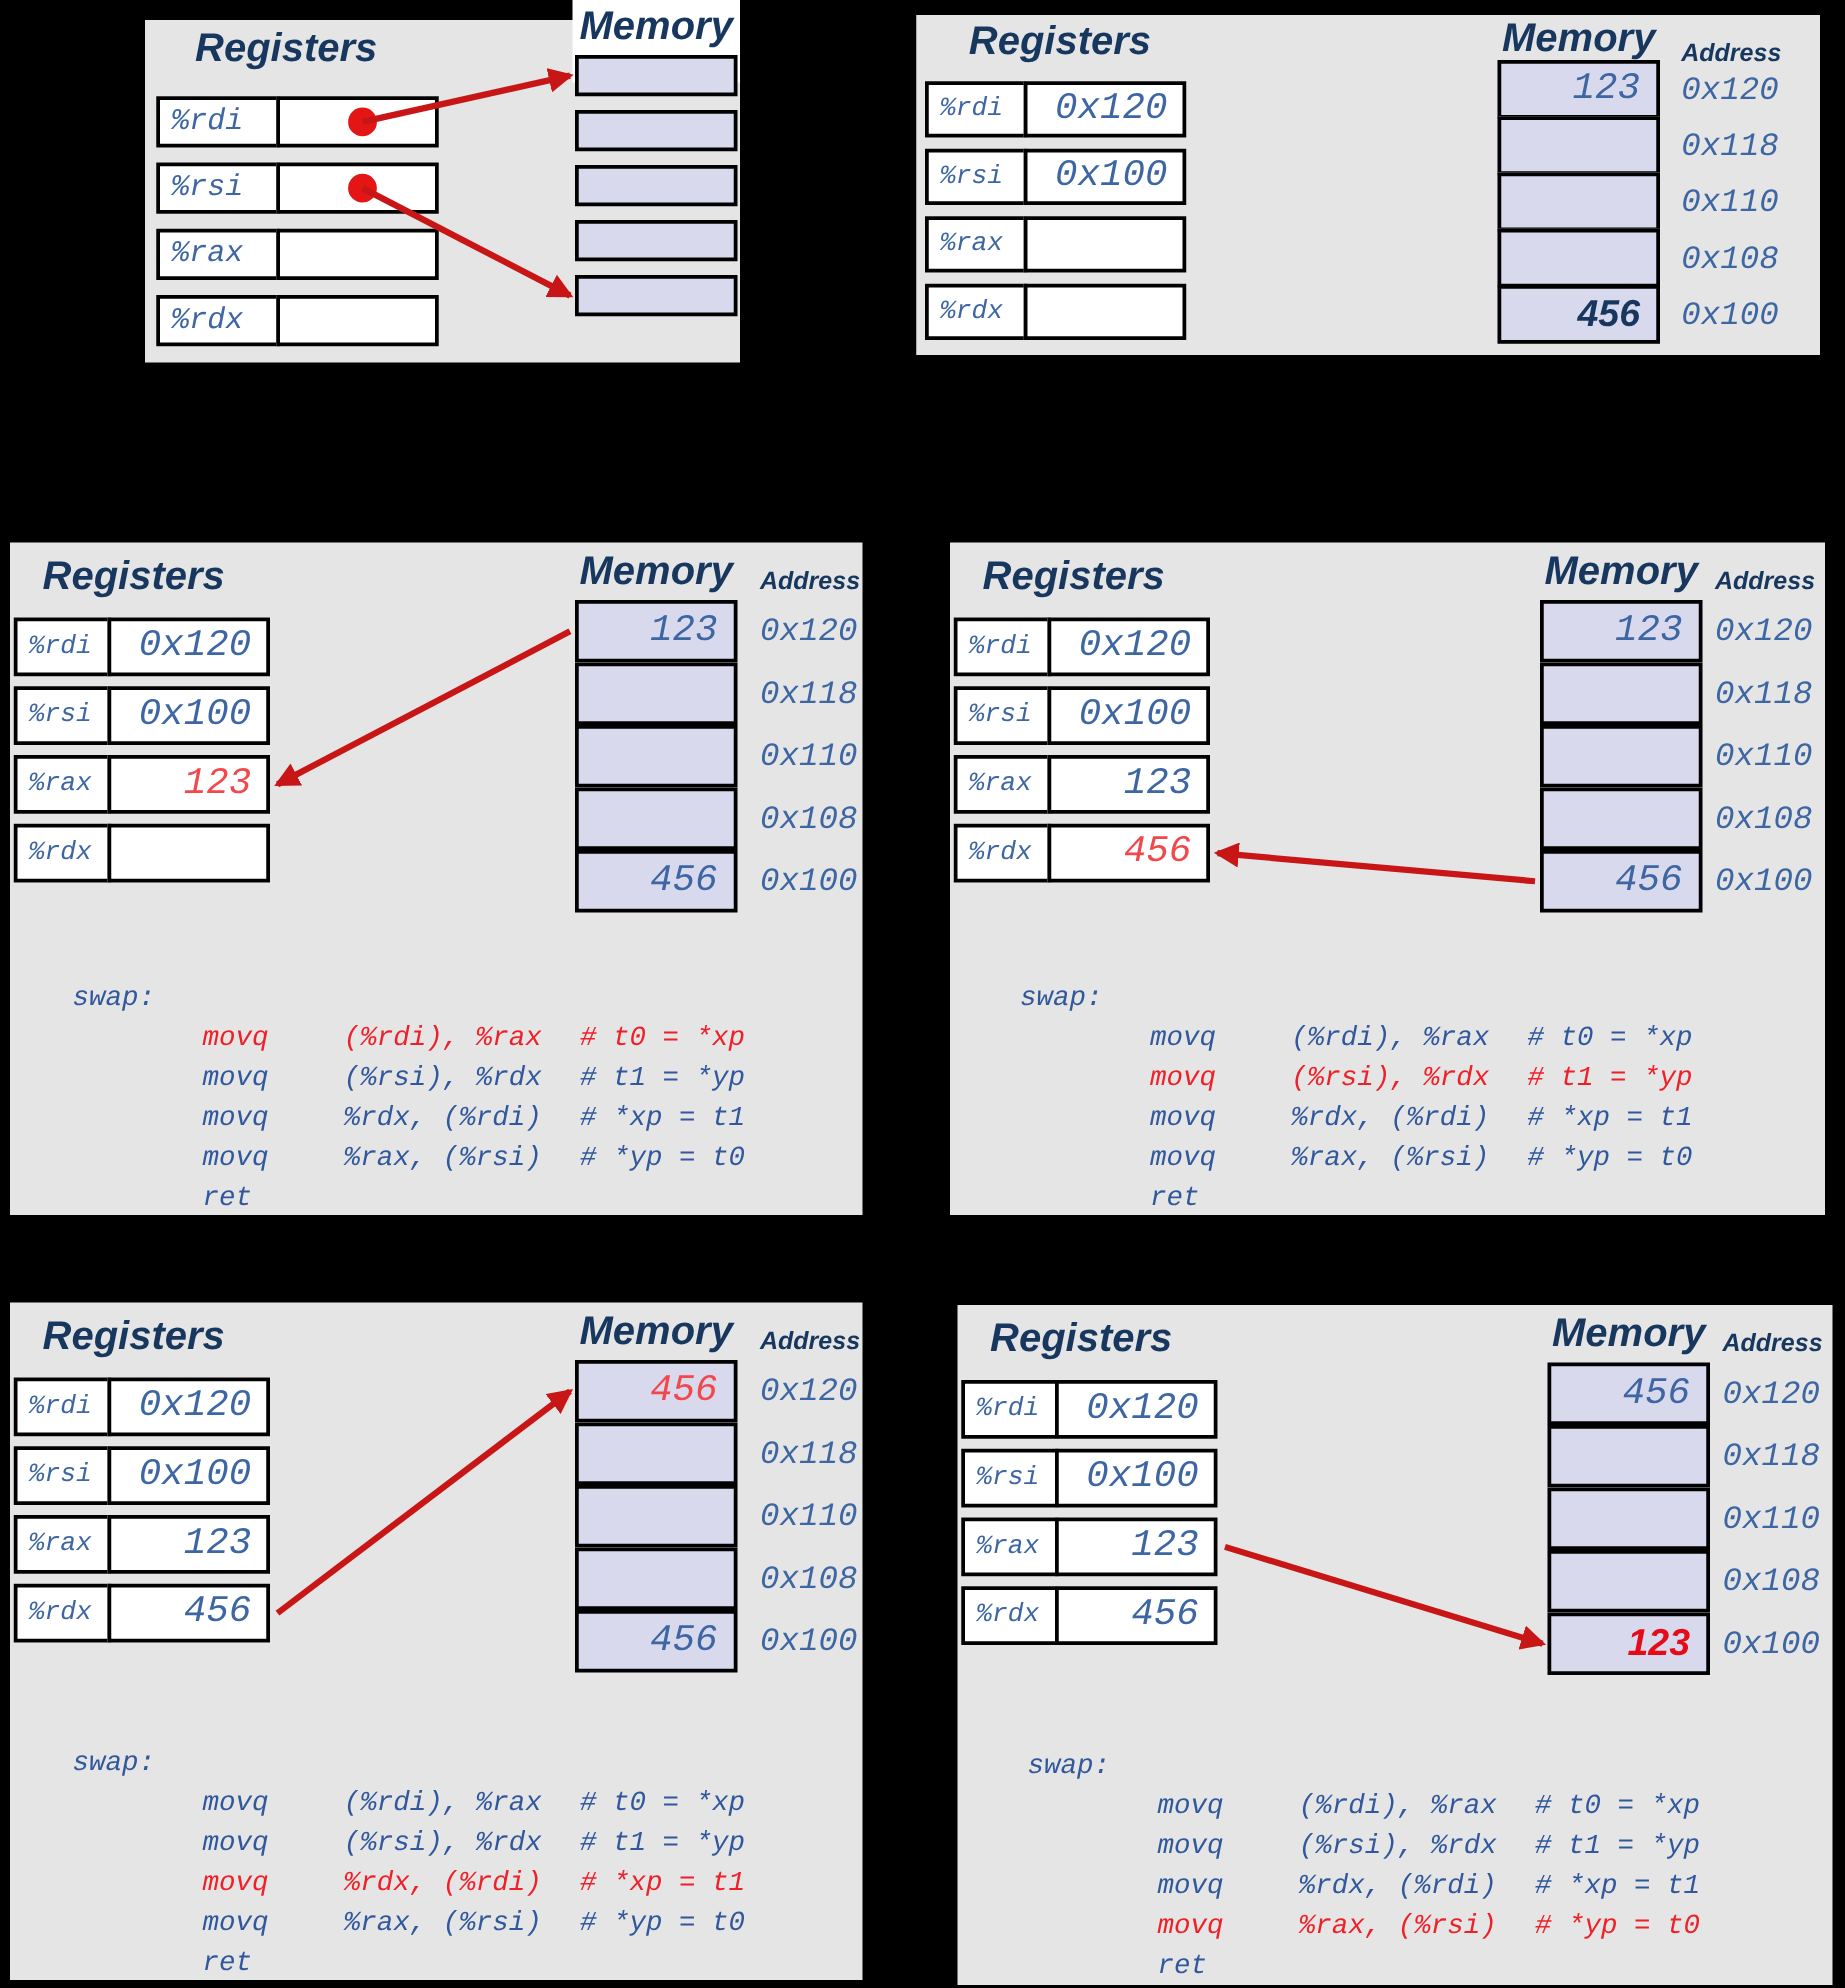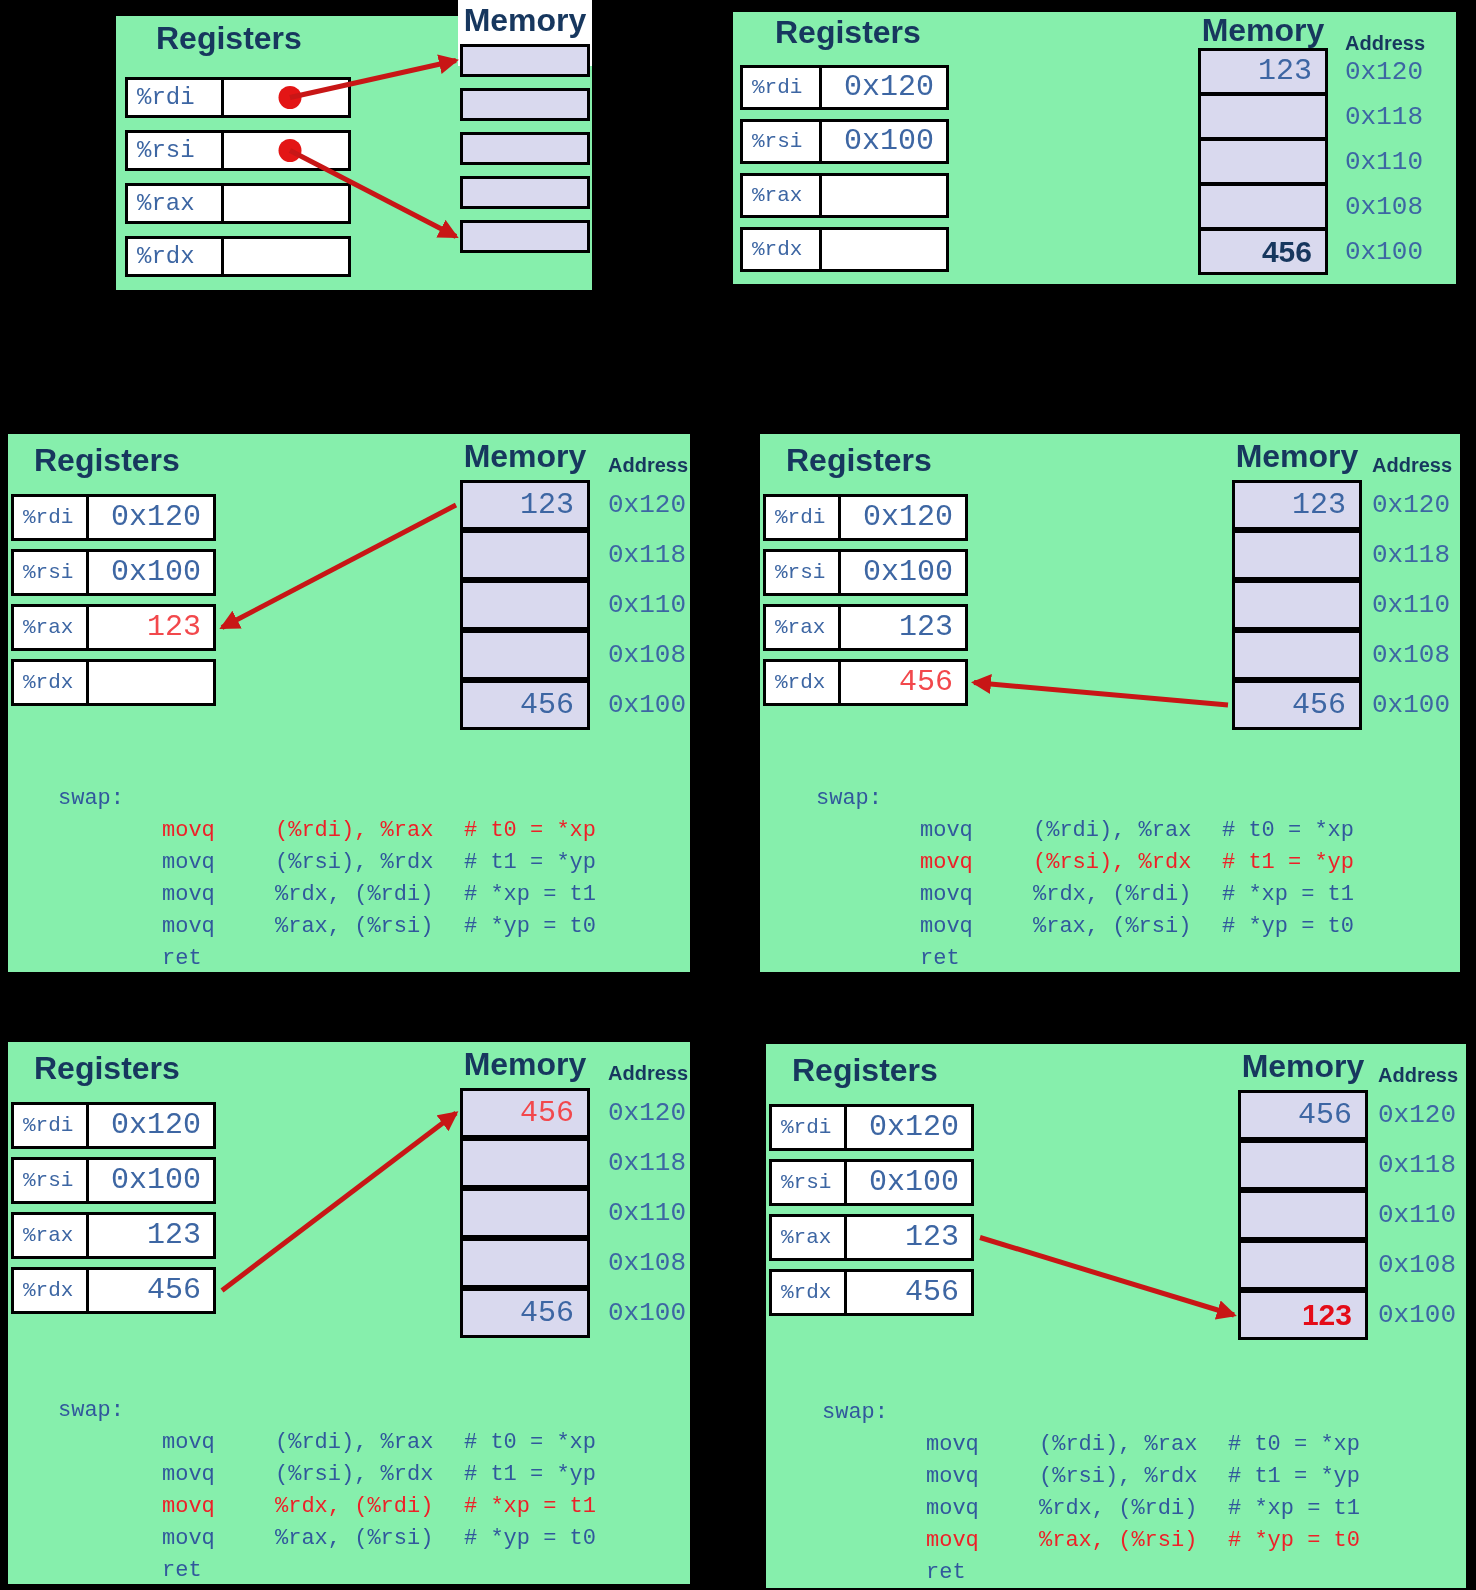--- a/index.html
+++ b/index.html
@@ -1,18 +1,18 @@
 <!DOCTYPE html>
 <html><head>
 <meta charset="utf-8">
 <style>
   html,body{margin:0;padding:0;background:#000;}
   .canvas{position:relative;width:1476px;height:1590px;background:#000;overflow:hidden;
           font-family:"Liberation Sans",sans-serif;}
-  .panel{position:absolute;background:#86efac;}
+  .panel{position:absolute;background:#e5e5e5;font-style:italic;}
   .panel *{position:absolute;box-sizing:border-box;}
   .sec-title{font-weight:bold;color:#17375e;font-size:32px;white-space:nowrap;}
   .reg-cell{border:3px solid #000;background:#fff;white-space:nowrap;
             font-family:"Liberation Mono",monospace;}
   .reg-name{color:#3d66a3;padding-left:9px;}
   .reg-value{text-align:right;padding-right:12px;}
   .mem-cell{border:3px solid #000;background:#d9d9ee;}
   .mem-val{left:0;top:0;right:0;bottom:0;text-align:right;padding-right:13px;
            font-family:"Liberation Mono",monospace;white-space:nowrap;}
   .v-blue{color:#3d66a3;}

